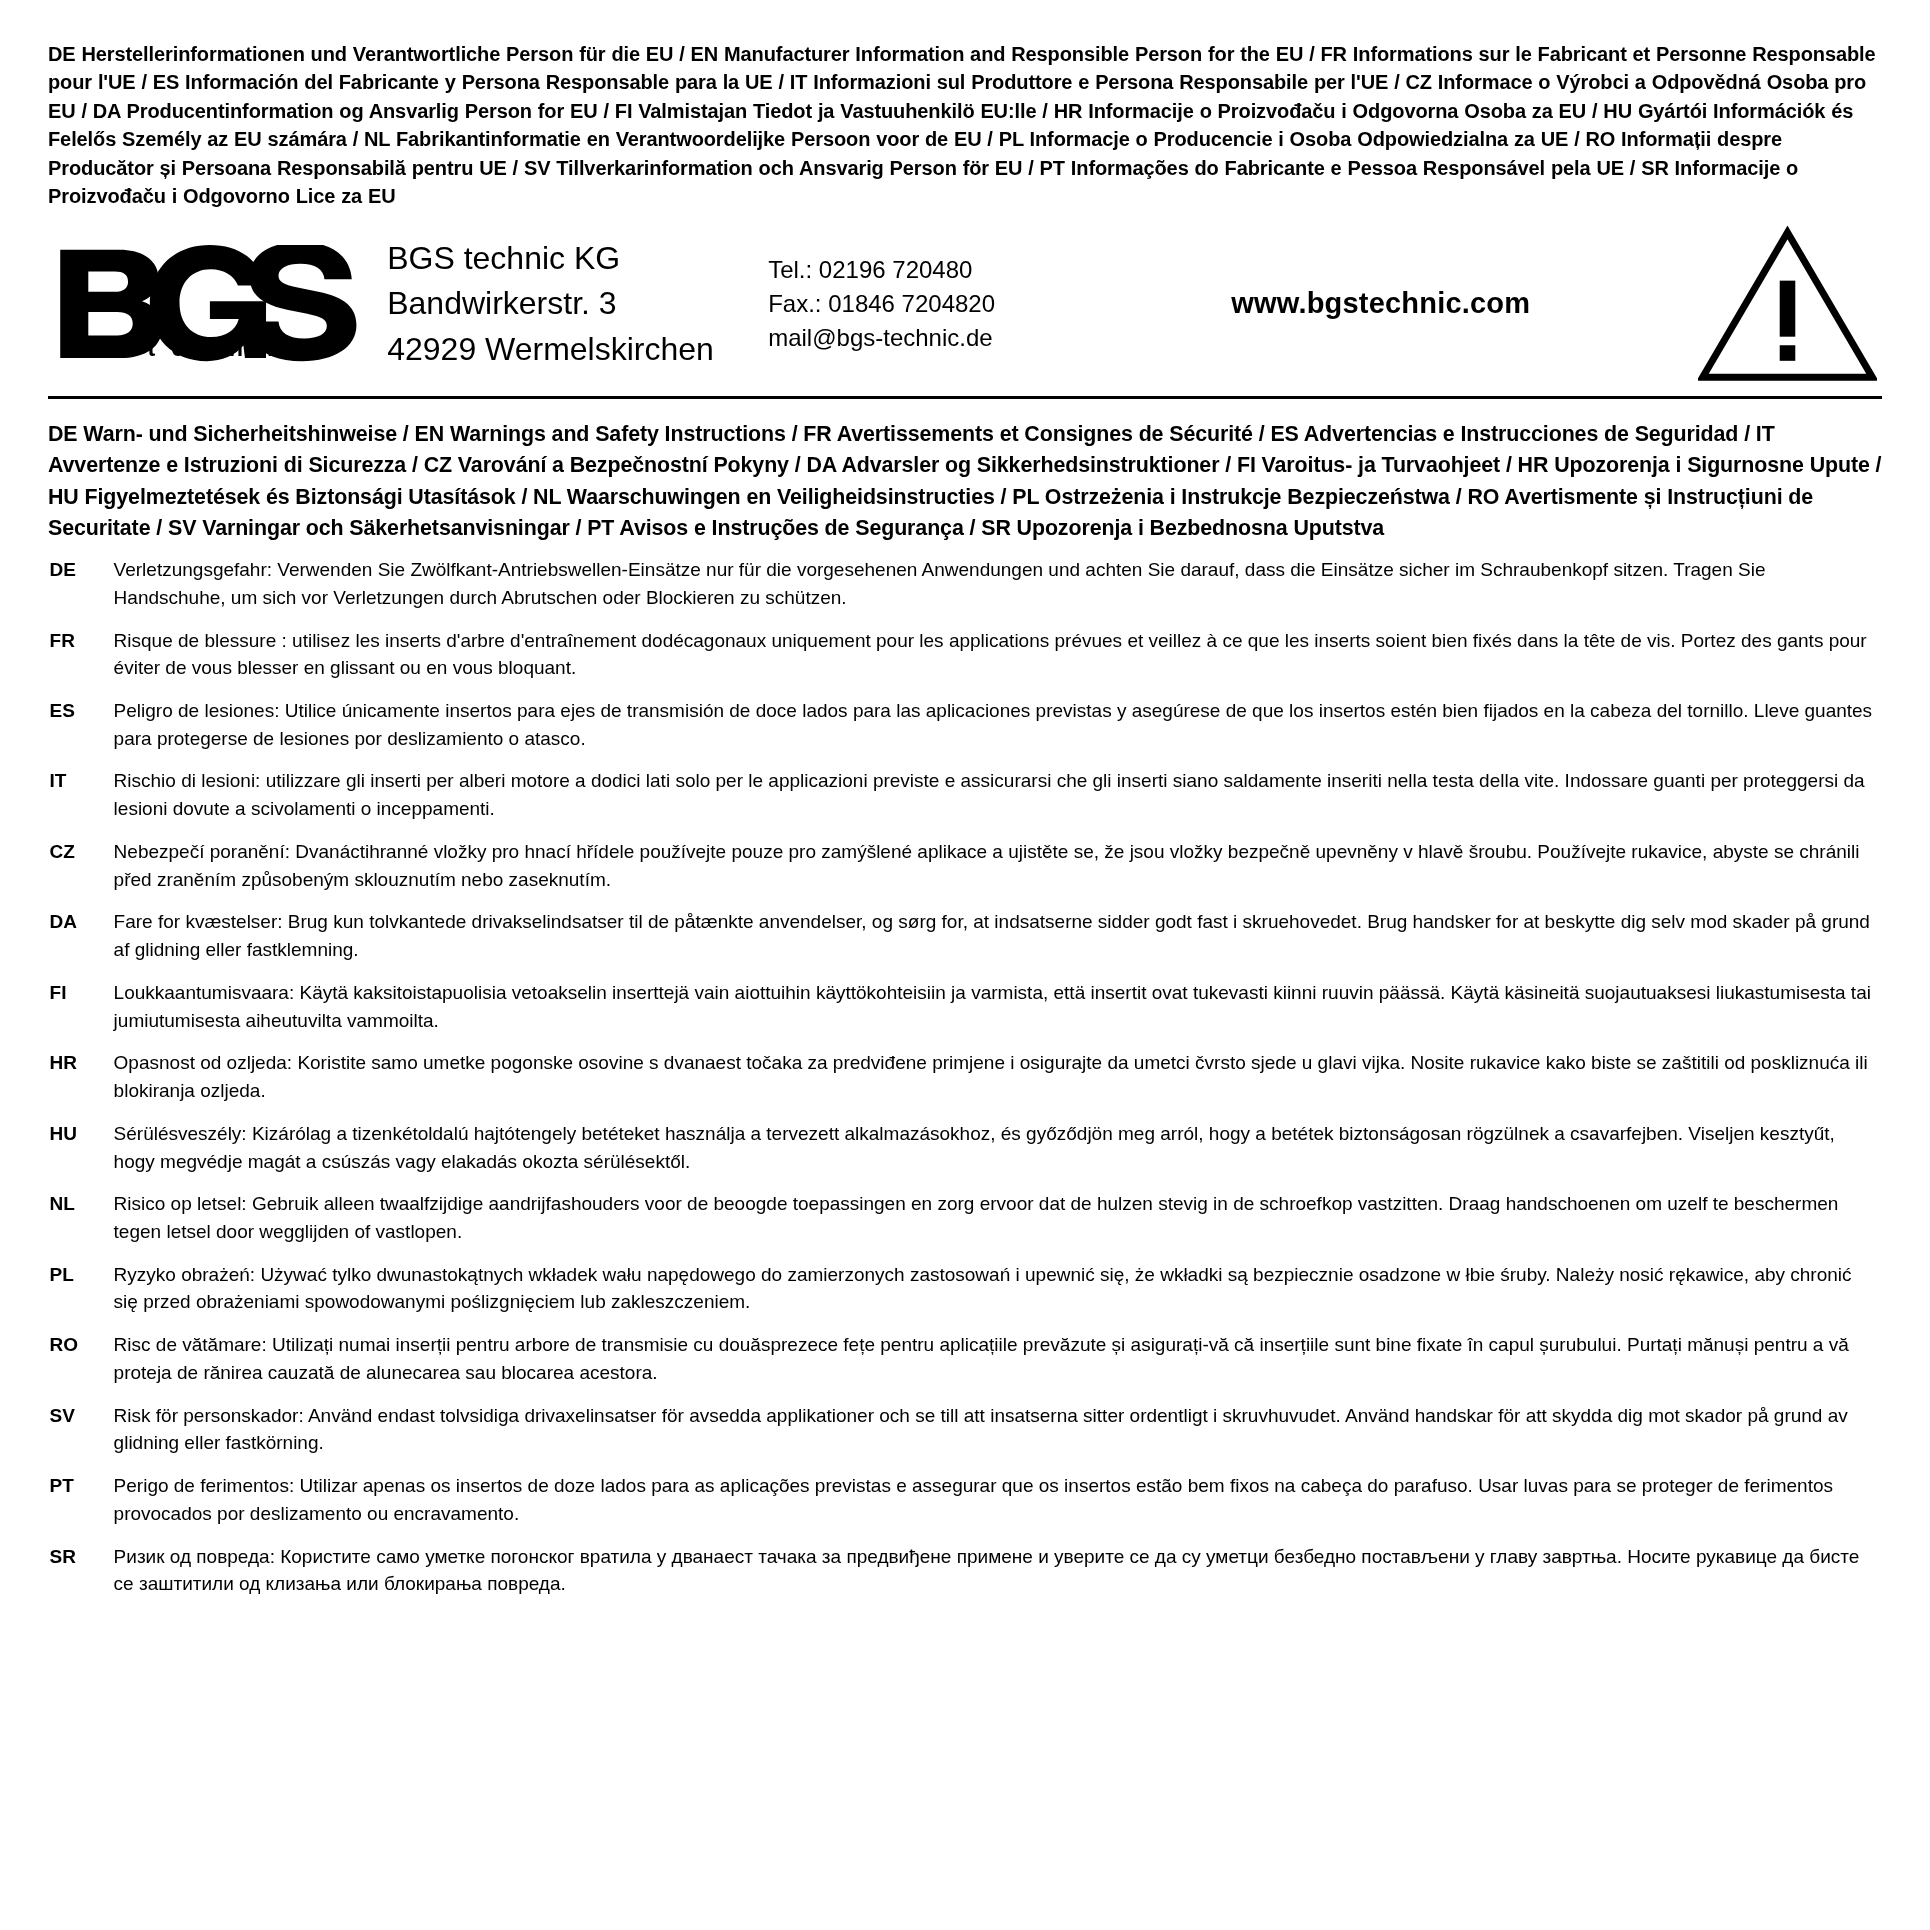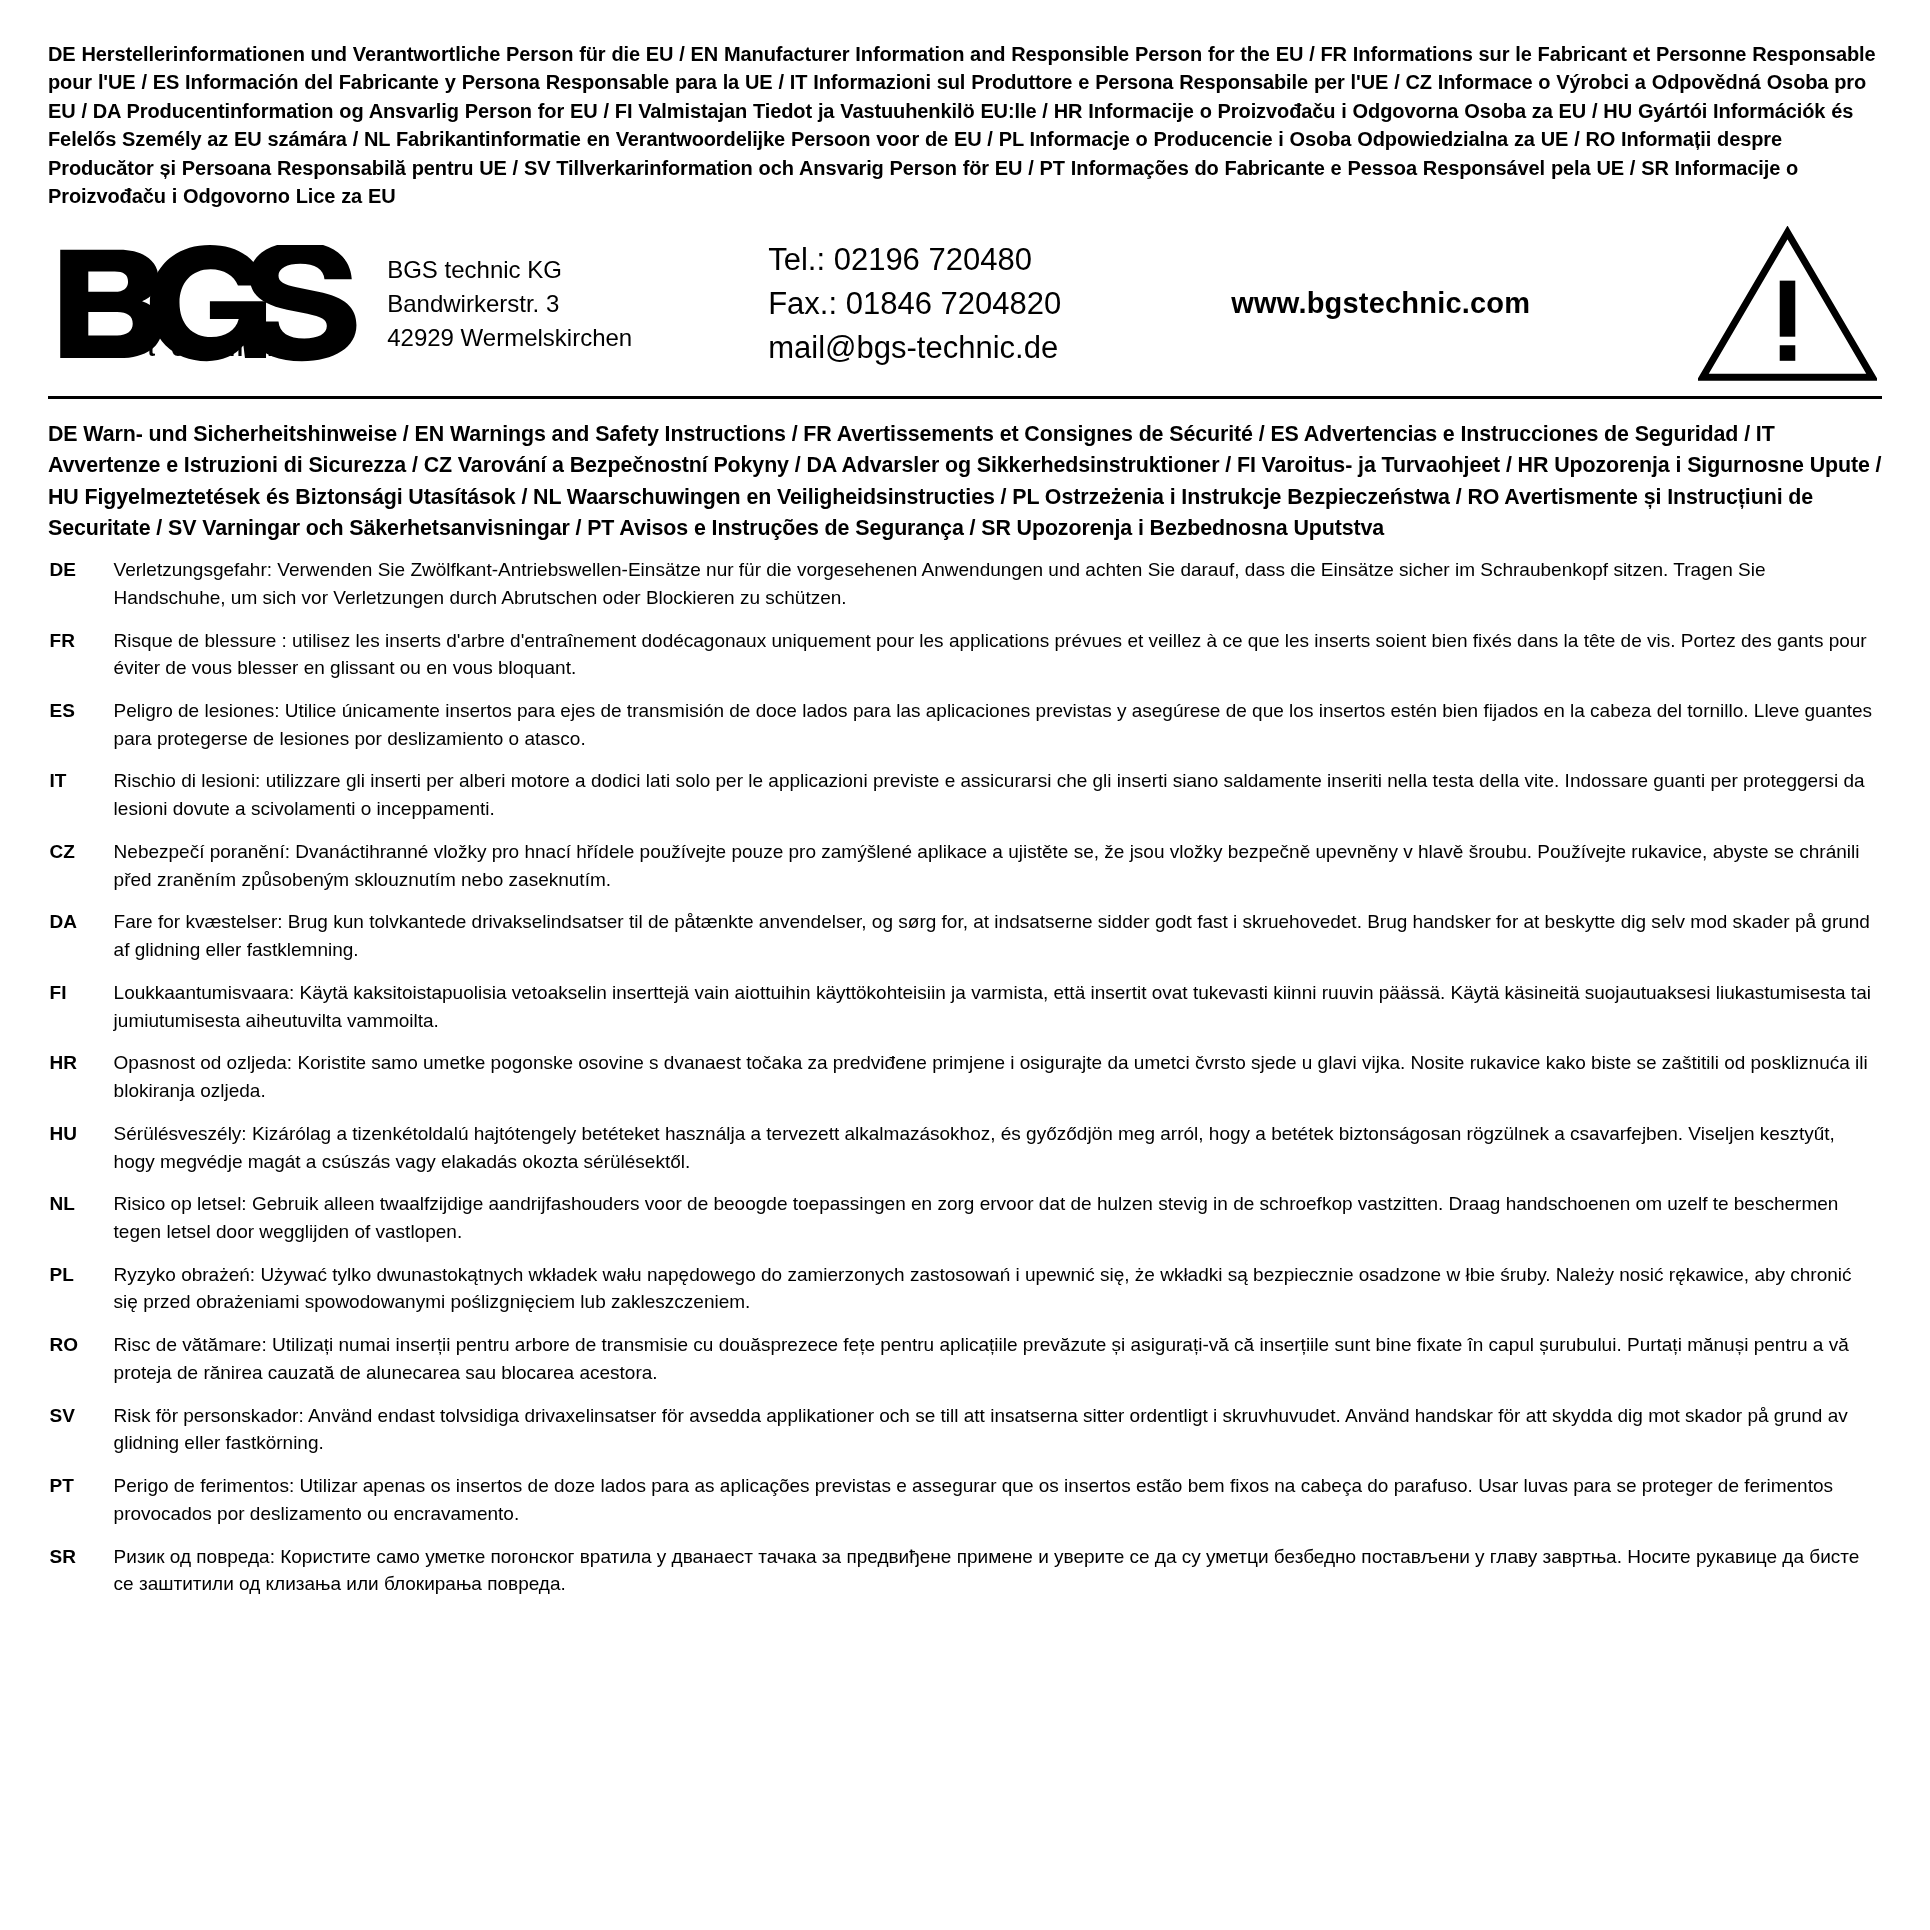--- a/index.html
+++ b/index.html
@@ -48,27 +48,27 @@
     padding-left: 6.2px;
   }
   .bgs-logo {
     position: relative;
     width: 304px;
   }
   .bgs-logo svg { display: block; }
 
   .addr-col {
     flex: 0 0 381px;
-    font-size: 24px;
+    font-size: 32px;
     line-height: 1.42;
     padding-left: 22px;
   }
   .tel-col {
     flex: 0 0 342px;
-    font-size: 31px;
+    font-size: 24px;
     line-height: 1.42;
   }
   .web-col {
     flex: 1 1 auto;
     font-size: 29px;
     font-weight: bold;
     text-align: center;
     padding-right: 31px;
     letter-spacing: 0.2px;
   }

